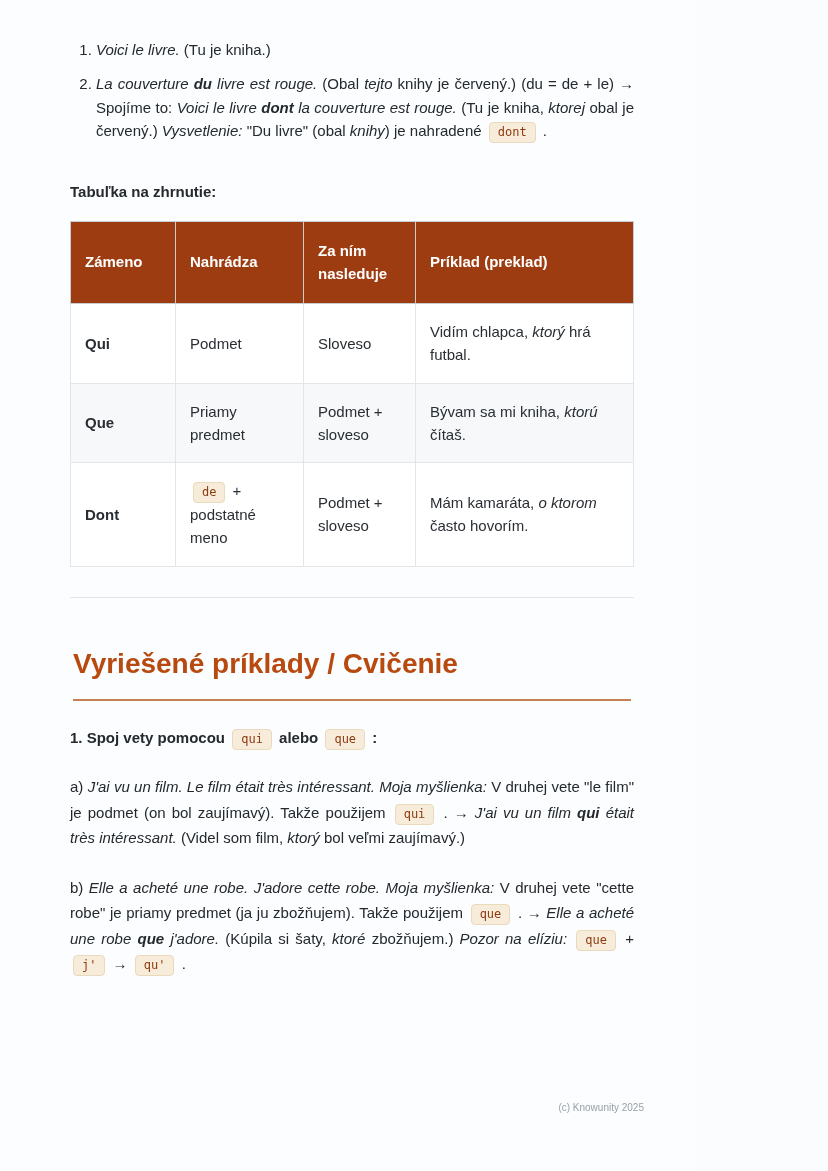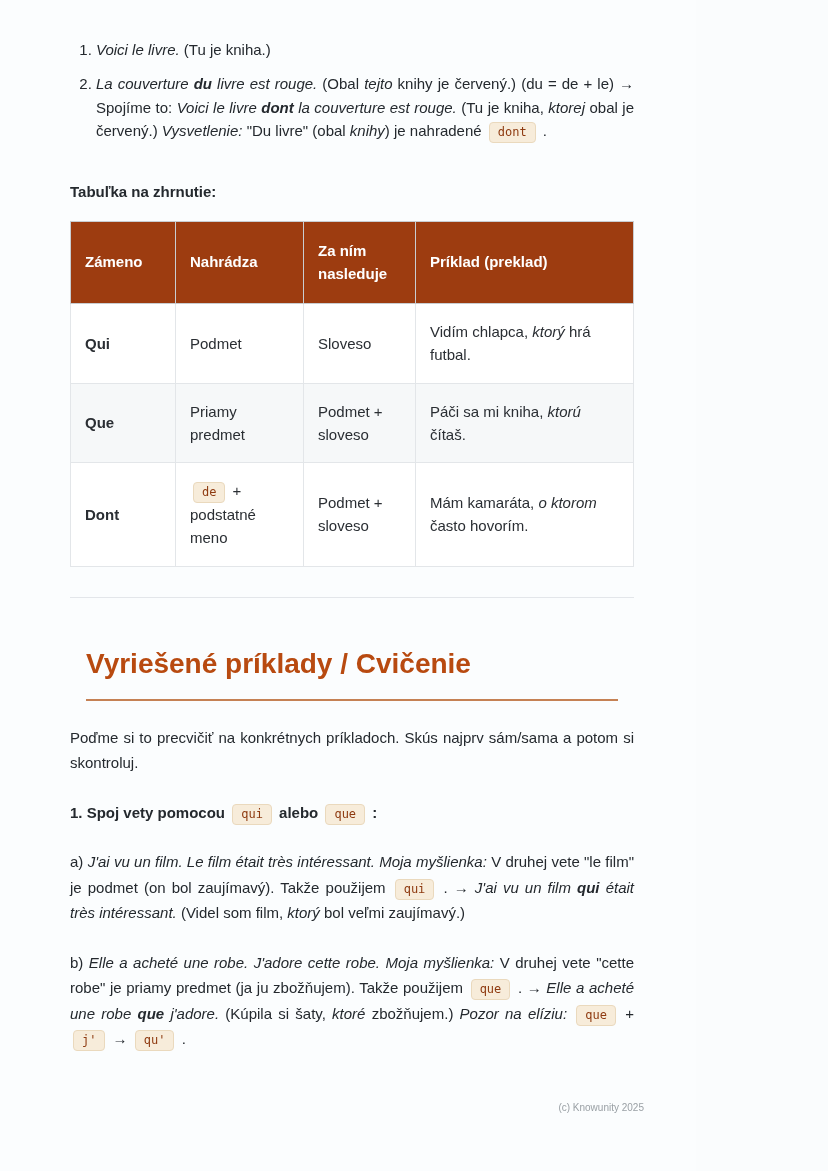--- a/index.html
+++ b/index.html
@@ -75,21 +75,21 @@
   .cell-bold { font-weight: 700; }
   hr.divider {
     border: none;
     border-top: 1px solid #e3e6ea;
     margin: 30px 0 0;
   }
   h1.section-title {
     color: #b84a10;
     font-size: 28px;
     font-weight: 700;
-    margin: 44px 16px 0;
+    margin: 44px 3px 0;
     padding-bottom: 14px;
     border-bottom: 2px solid #c58154;
   }
   p.para {
     margin: 24px 0 0;
     text-align: justify;
     line-height: 1.7;
   }
   p.exercise-title { font-weight: 700; }
   .page-strip {
@@ -141,36 +141,35 @@
         <tr>
           <td class="cell-bold"><span style="font-weight: 700;">Qui</span></td>
           <td><span>Podmet</span></td>
           <td><span>Sloveso</span></td>
           <td><span>Vidím chlapca, </span><span style="font-style: italic;">ktorý</span><span> hrá futbal.</span></td>
         </tr>
         <tr>
           <td class="cell-bold"><span style="font-weight: 700;">Que</span></td>
           <td><span>Priamy predmet</span></td>
           <td><span>Podmet + sloveso</span></td>
-          <td><span>Páči sa mi kniha, </span><span style="font-style: italic;">ktorú</span><span> čítaš.</span></td>
+          <td><span>Bývam sa mi kniha, </span><span style="font-style: italic;">ktorú</span><span> čítaš.</span></td>
         </tr>
         <tr>
           <td class="cell-bold"><span style="font-weight: 700;">Dont</span></td>
           <td><span class="chip">de</span><span> + podstatné meno</span></td>
           <td><span>Podmet + sloveso</span></td>
           <td><span>Mám kamaráta, </span><span style="font-style: italic;">o ktorom</span><span> často hovorím.</span></td>
         </tr>
       </tbody>
     </table>
 
     <hr class="divider">
 
     <h1 class="section-title">Vyriešené príklady / Cvičenie</h1>
 
-    <p class="para">Poďme si to precvičiť na konkrétnych príkladoch. Skús najprv sám/sama a potom si skontroluj.</p>
 
     <p class="para exercise-title"><span style="font-weight: 700;">1. Spoj vety pomocou </span><span class="chip">qui</span><span style="font-weight: 700;"> alebo </span><span class="chip">que</span><span style="font-weight: 700;"> :</span></p>
 
     <p class="para"><span>a) </span><span style="font-style: italic;">J'ai vu un film. Le film était très intéressant. Moja myšlienka:</span><span> V druhej vete "le film" je podmet (on bol zaujímavý). Takže použijem </span><span class="chip">qui</span><span> . → </span><span style="font-style: italic;">J'ai vu un film </span><span style="font-style: italic; font-weight: 700;">qui</span><span style="font-style: italic;"> était très intéressant.</span><span> (Videl som film, </span><span style="font-style: italic;">ktorý</span><span> bol veľmi zaujímavý.)</span></p>
 
     <p class="para"><span>b) </span><span style="font-style: italic;">Elle a acheté une robe. J'adore cette robe. Moja myšlienka:</span><span> V druhej vete "cette robe" je priamy predmet (ja ju zbožňujem). Takže použijem </span><span class="chip">que</span><span> . → </span><span style="font-style: italic;">Elle a acheté une robe </span><span style="font-style: italic; font-weight: 700;">que</span><span style="font-style: italic;"> j'adore.</span><span> (Kúpila si šaty, </span><span style="font-style: italic;">ktoré</span><span> zbožňujem.) </span><span style="font-style: italic;">Pozor na elíziu:</span><span> </span><span class="chip">que</span><span> + </span><span class="chip">j'</span><span> → </span><span class="chip">qu'</span><span> .</span></p>
 
   </div>
 
   <div class="page-strip"></div>

